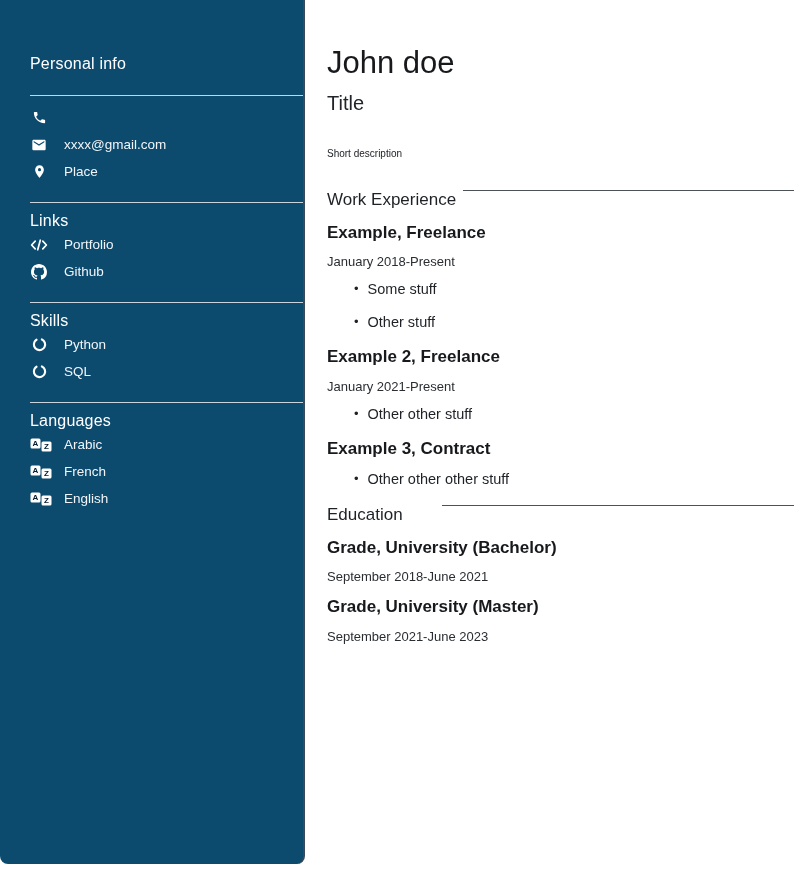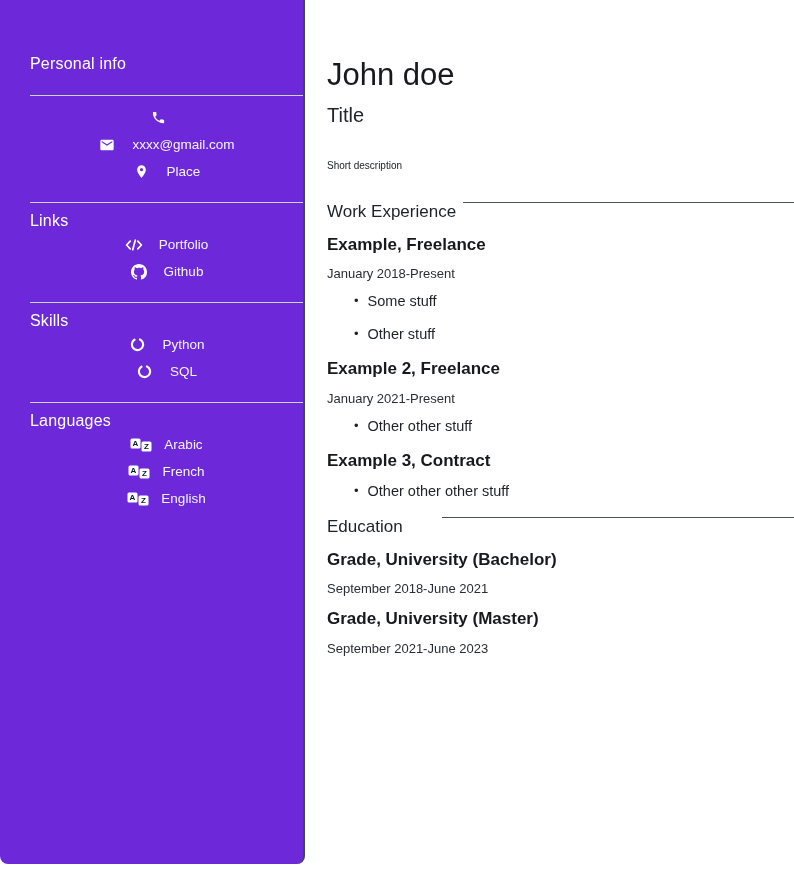--- a/index.html
+++ b/index.html
@@ -9,21 +9,21 @@
     background: #ffffff;
     font-family: "Liberation Sans", sans-serif;
     position: relative;
     overflow: hidden;
   }
   
   .sidebar {
     position: absolute;
     left: 0; top: 0;
     width: 305px; height: 864px;
-    background: #6d28d9;
+    background: #0c4a6e;
     color: #eef2f6;
     border-radius: 0 0 8px 8px;
     padding: 54px 0 0 30px;
     border-right: 2px solid #39485a;
   }
   .side-heading {
     font-size: 16px;
     font-weight: 400;
     color: #ffffff;
     margin: 0;
@@ -36,36 +36,35 @@
     margin: 21px 0 8px 0;
     width: 273px;
   }
   hr.side-rule.section-gap { margin-top: 17px; }
   .side-row {
     display: flex;
     align-items: center;
     height: 27px;
     font-size: 13.5px;
     color: #f2f5f8;
-    justify-content: center;
   }
   .side-row:first-of-type { margin-top: 6px; }
   .side-icon {
     width: 18px;
     display: inline-flex;
     justify-content: center;
     align-items: center;
     margin-right: 16px;
     flex: 0 0 18px;
   }
   .side-icon.wide { flex: 0 0 22px; width: 22px; margin-right: 12px; }
   
   .main {
     position: absolute;
-    left: 307px; top: 16px; right: 0;
+    left: 307px; top: 4px; right: 0;
     padding: 42px 0 0 20px;
     color: #1e2226;
   }
   .name {
     font-size: 31px;
     font-weight: 400;
     margin: 0;
     line-height: 1.12;
     color: #17191c;
   }

